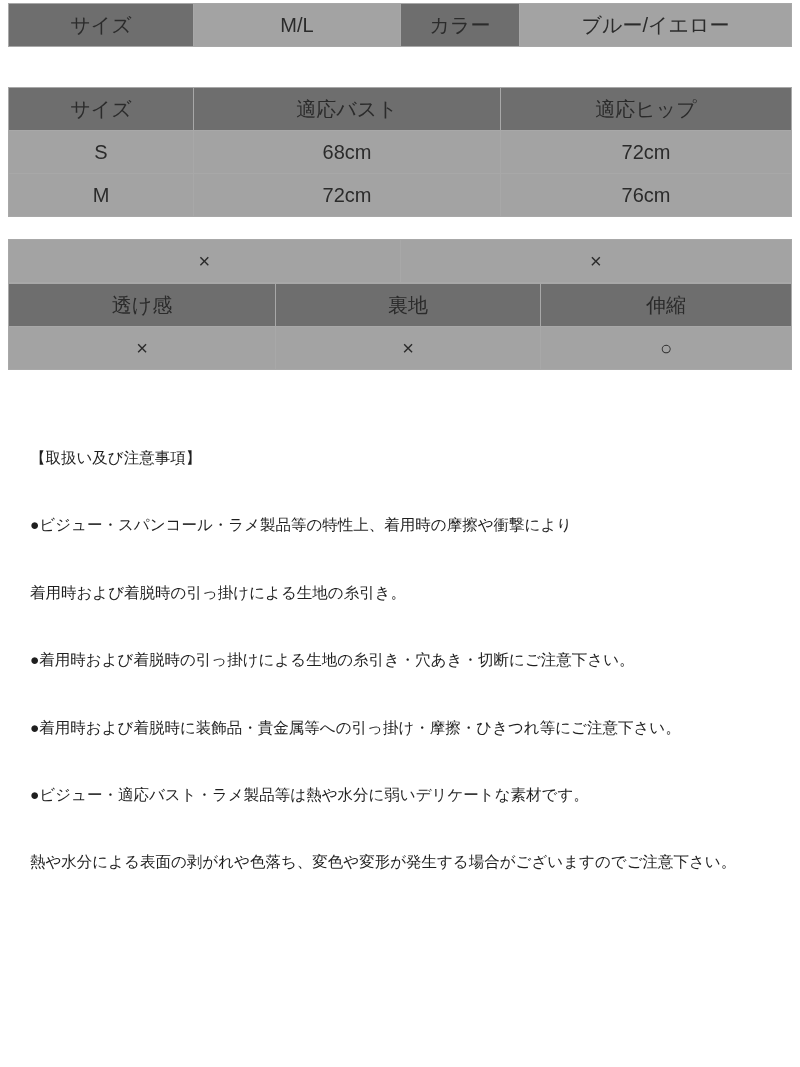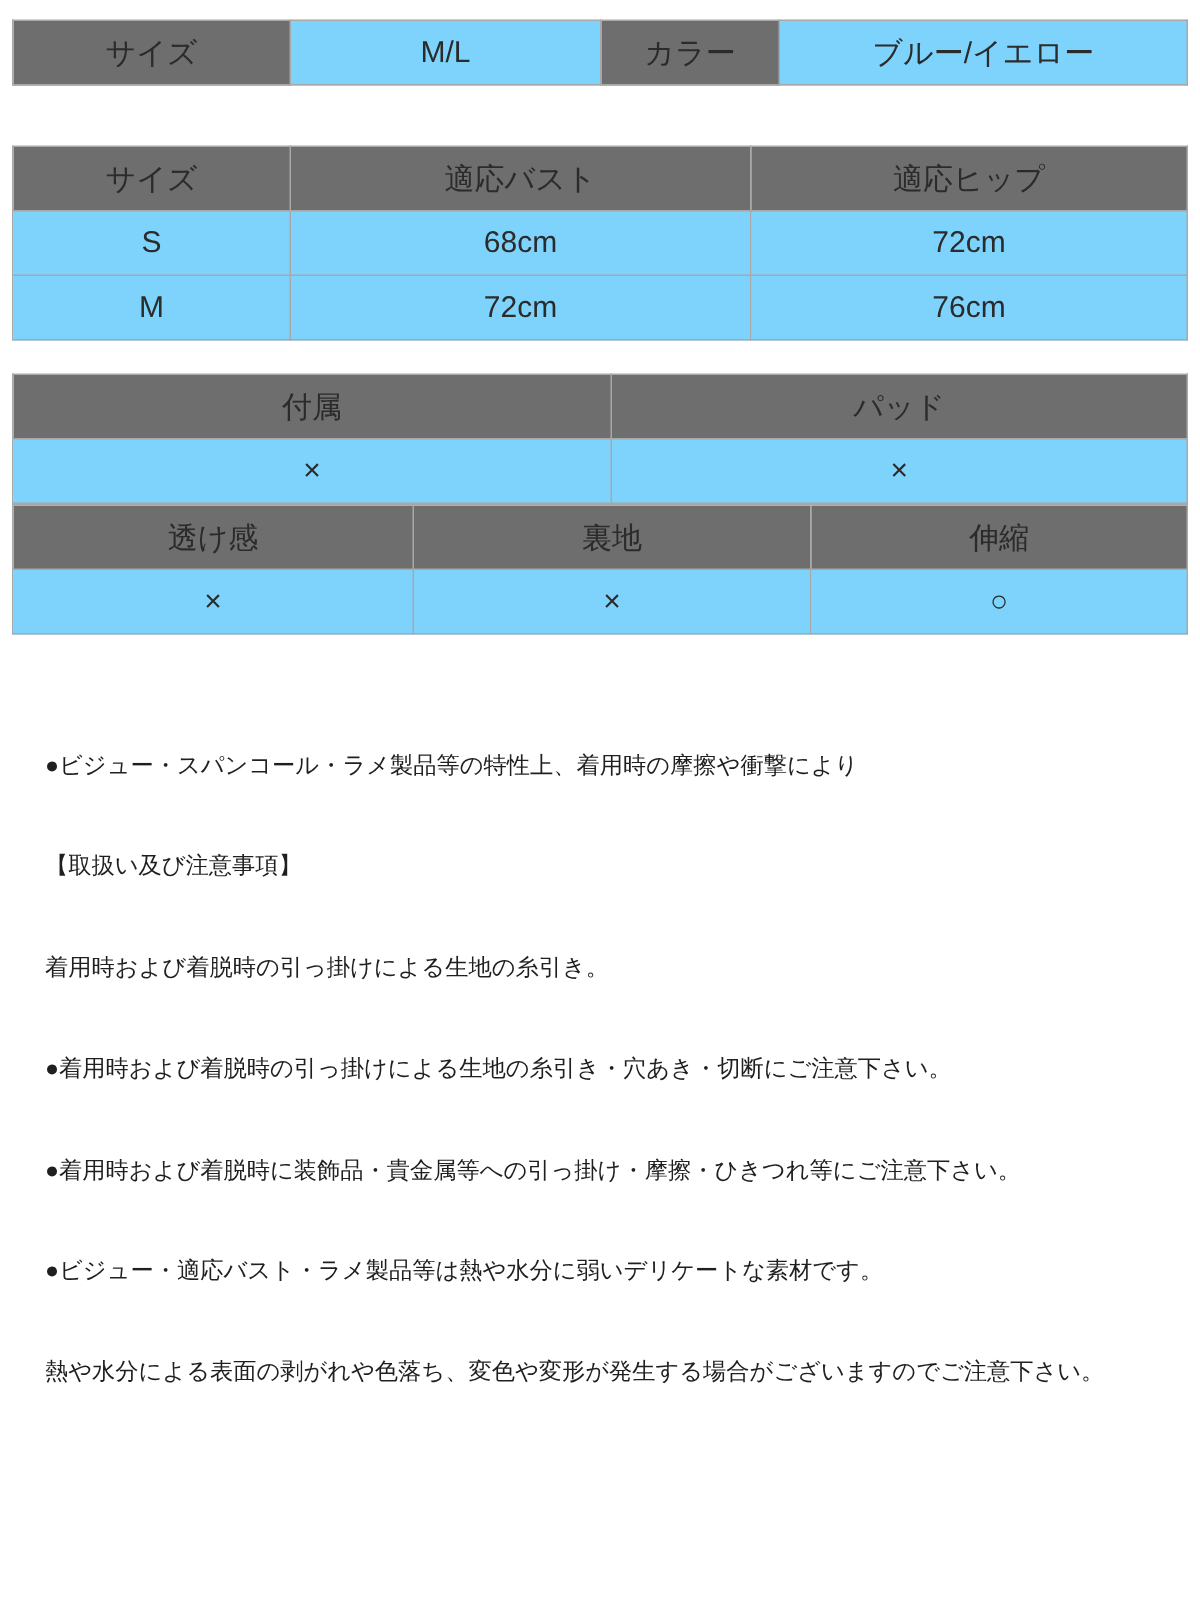--- a/index.html
+++ b/index.html
@@ -11,21 +11,21 @@
     width: 800px;
     height: 1067px;
     font-family: "Liberation Sans", sans-serif;
     color: #222222;
     position: relative;
   }
   .page {
     width: 800px;
     height: 888px;
     box-sizing: border-box;
-    padding: 13px 8px 0 8px;
+    padding: 3px 8px 0 8px;
   }
   table.spec {
     border-collapse: collapse;
     table-layout: fixed;
     width: 784px;
     margin: 0 0 0 0;
   }
   table.spec td {
     border: 1px solid #a8a8a8;
     text-align: center;
@@ -35,21 +35,21 @@
     height: 42px;
     color: #2b2b2b;
     font-weight: 400;
   }
   td.hdr {
     background: #6e6e6e;
     color: #ffffff;
     font-weight: 400;
   }
   td.val {
-    background: #7dd3fc;
+    background: #a3a3a3;
   }
   .gap-a { height: 40px; }
   .gap-b { height: 22px; }
 
   .notes {
     margin: 32px 0 0 22px;
     font-size: 15.5px;
     line-height: 1.45;
     color: #1f1f1f;
     white-space: pre-wrap;
@@ -93,24 +93,20 @@
       <td class="val">72cm</td>
       <td class="val">76cm</td>
     </tr>
   </tbody>
     </table>
 
   <div class="gap-b"></div>
 
   <table class="spec">
     <tbody>
-        <tr>
-      <td class="hdr" style="width:398px">付属</td>
-      <td class="hdr">パッド</td>
-    </tr>
     <tr>
       <td class="val">×</td>
       <td class="val">×</td>
     </tr>
   </tbody>
     </table>
 
   <table class="spec">
     <tbody>
         <tr>
@@ -120,22 +116,22 @@
     </tr>
     <tr>
       <td class="val">×</td>
       <td class="val">×</td>
       <td class="val">○</td>
     </tr>
   </tbody>
     </table>
 
   <div class="notes">
+    <span class="nline">【取扱い及び注意事項】</span>
     <span class="nline">●ビジュー・スパンコール・ラメ製品等の特性上、着用時の摩擦や衝撃により</span>
-    <span class="nline">【取扱い及び注意事項】</span>
     <span class="nline">着用時および着脱時の引っ掛けによる生地の糸引き。</span>
     <span class="nline">●着用時および着脱時の引っ掛けによる生地の糸引き・穴あき・切断にご注意下さい。</span>
     <span class="nline">●着用時および着脱時に装飾品・貴金属等への引っ掛け・摩擦・ひきつれ等にご注意下さい。</span>
     <span class="nline">●ビジュー・適応バスト・ラメ製品等は熱や水分に弱いデリケートな素材です。</span>
     <span class="nline">熱や水分による表面の剥がれや色落ち、変色や変形が発生する場合がございますのでご注意下さい。</span>
     
     
     
   </div>
 

